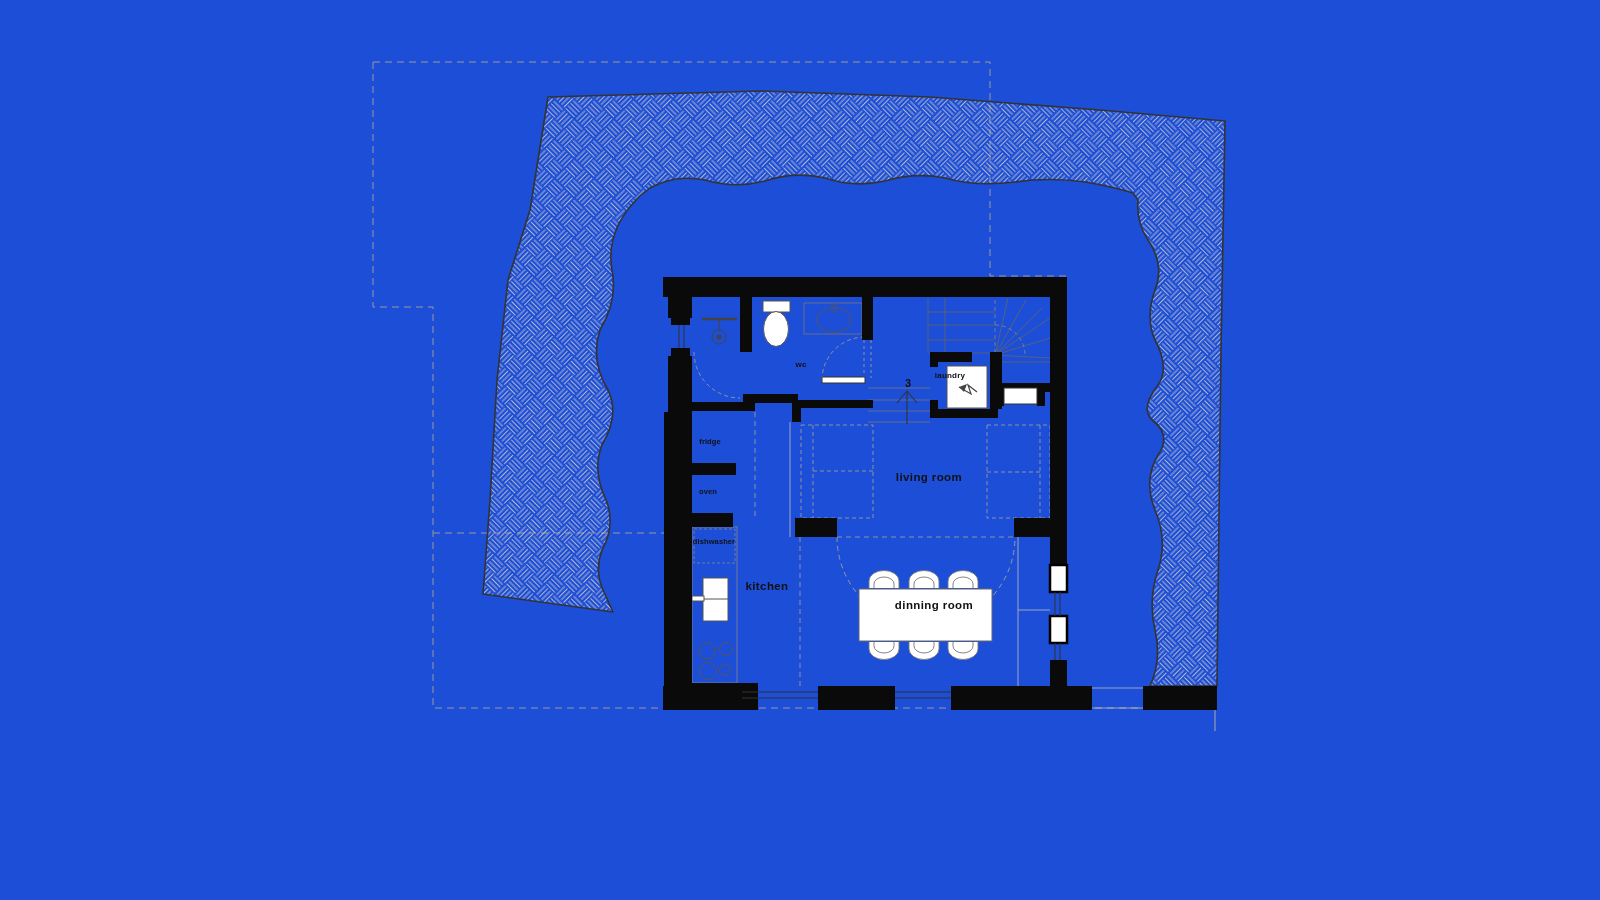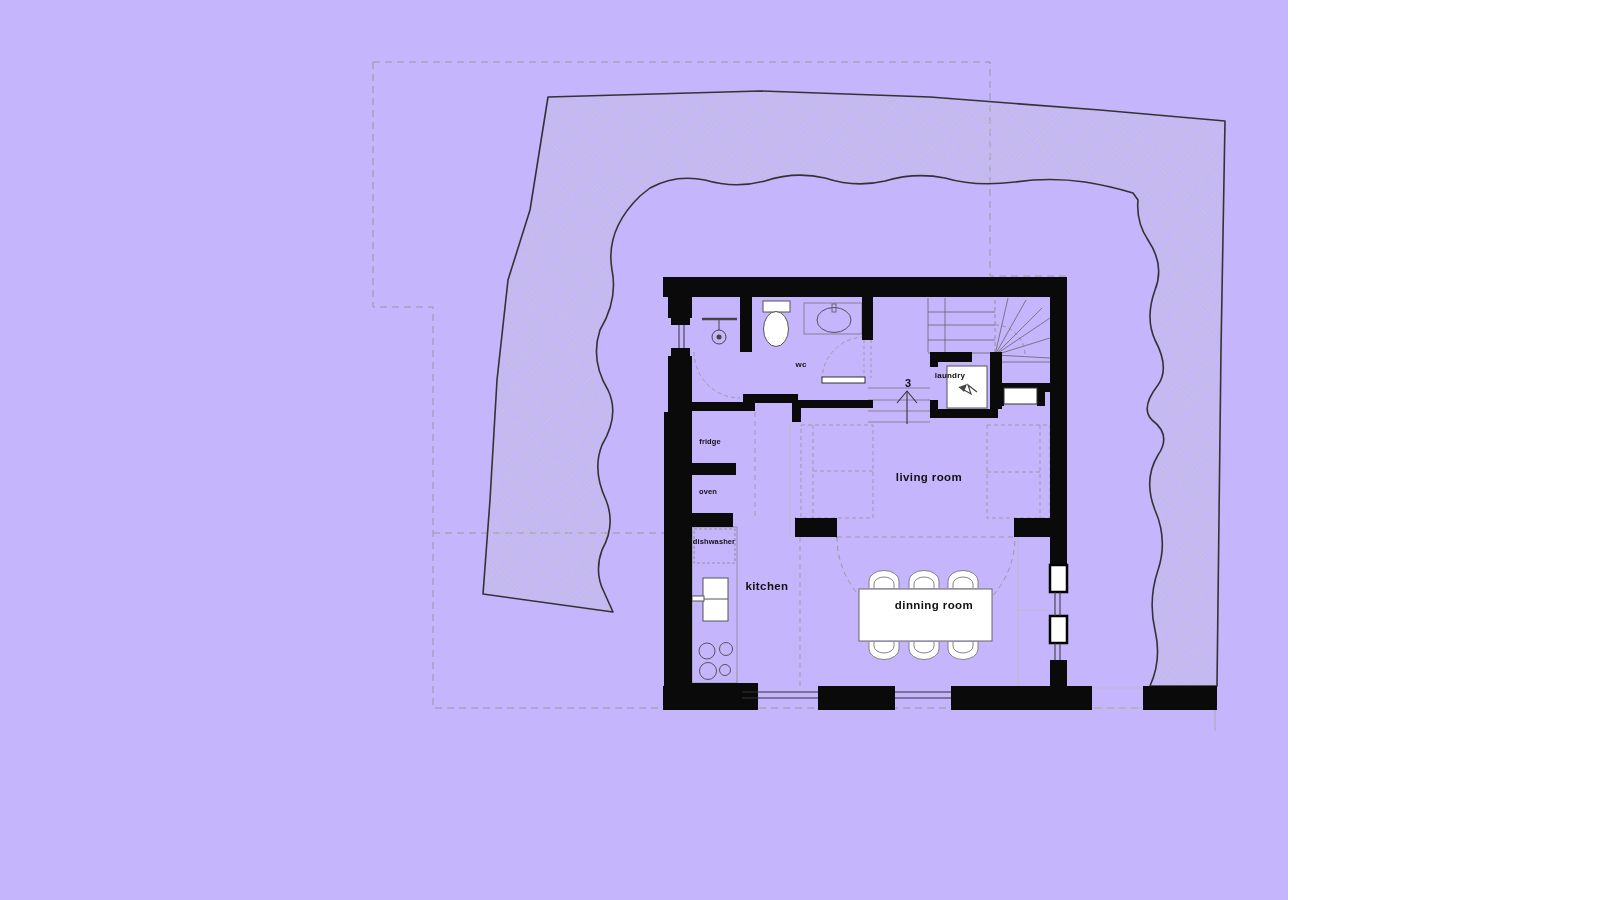--- a/index.html
+++ b/index.html
@@ -1,16 +1,16 @@
 <!DOCTYPE html>
 <html><head>
 <meta charset="utf-8">
 <style>
   html,body{margin:0;padding:0;background:#fff;}
-  .canvas{position:relative;width:1288px;height:900px;background:#c4b5fd;overflow:hidden;
+  .canvas{position:relative;width:1600px;height:900px;background:#1d4ed8;overflow:hidden;
           font-family:"Liberation Sans", sans-serif;text-align:center;}
   svg{display:block;}
   text{font-family:"Liberation Sans", sans-serif;font-weight:bold;fill:#111;}
   .lbl-big{font-size:11.5px;letter-spacing:.4px;}
   .lbl-small{font-size:8px;letter-spacing:.2px;}
   .lbl-tiny{font-size:7.5px;letter-spacing:.1px;}
   .lbl-num{font-size:11px;}
 </style>
 </head>
 <body>

